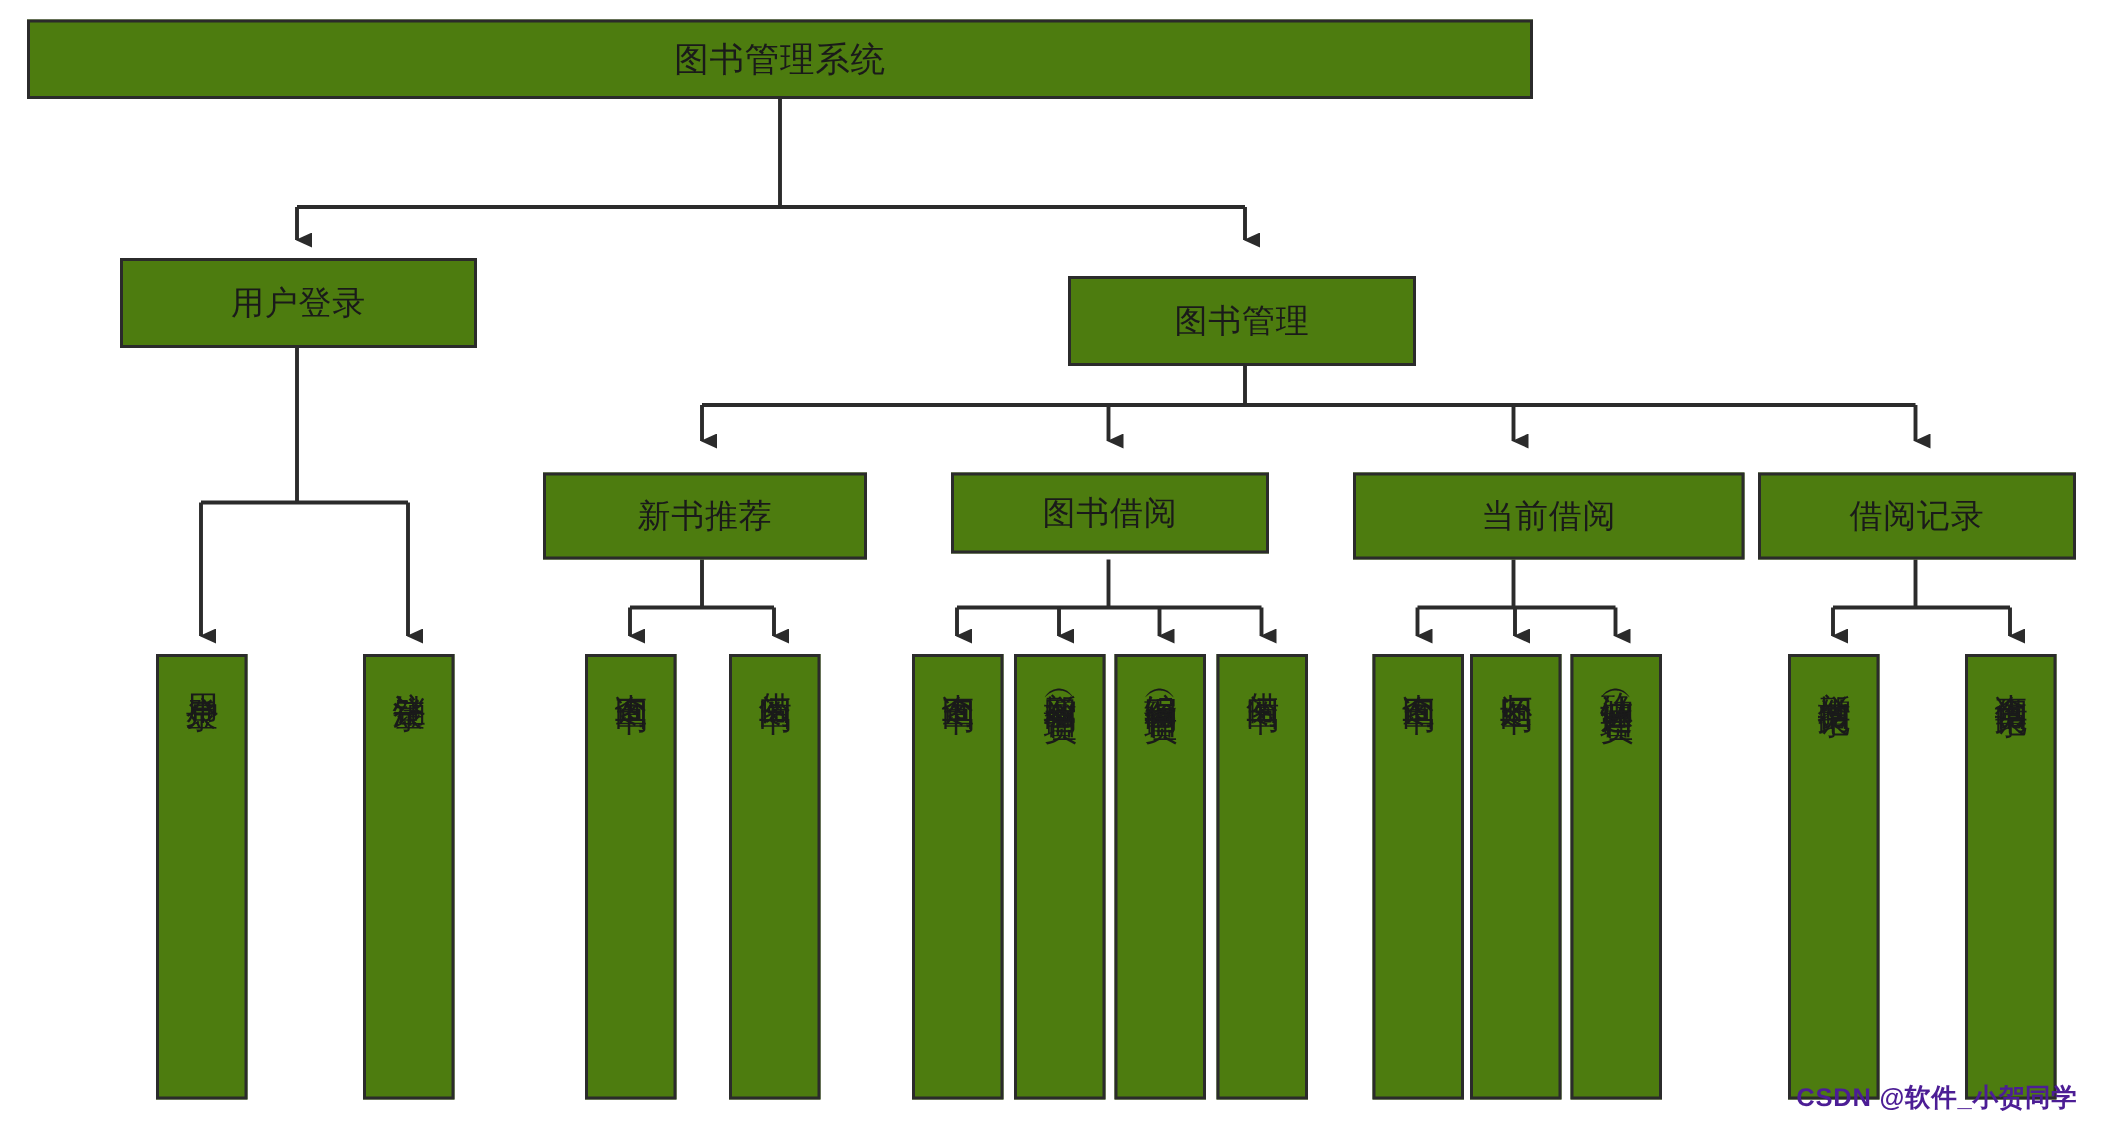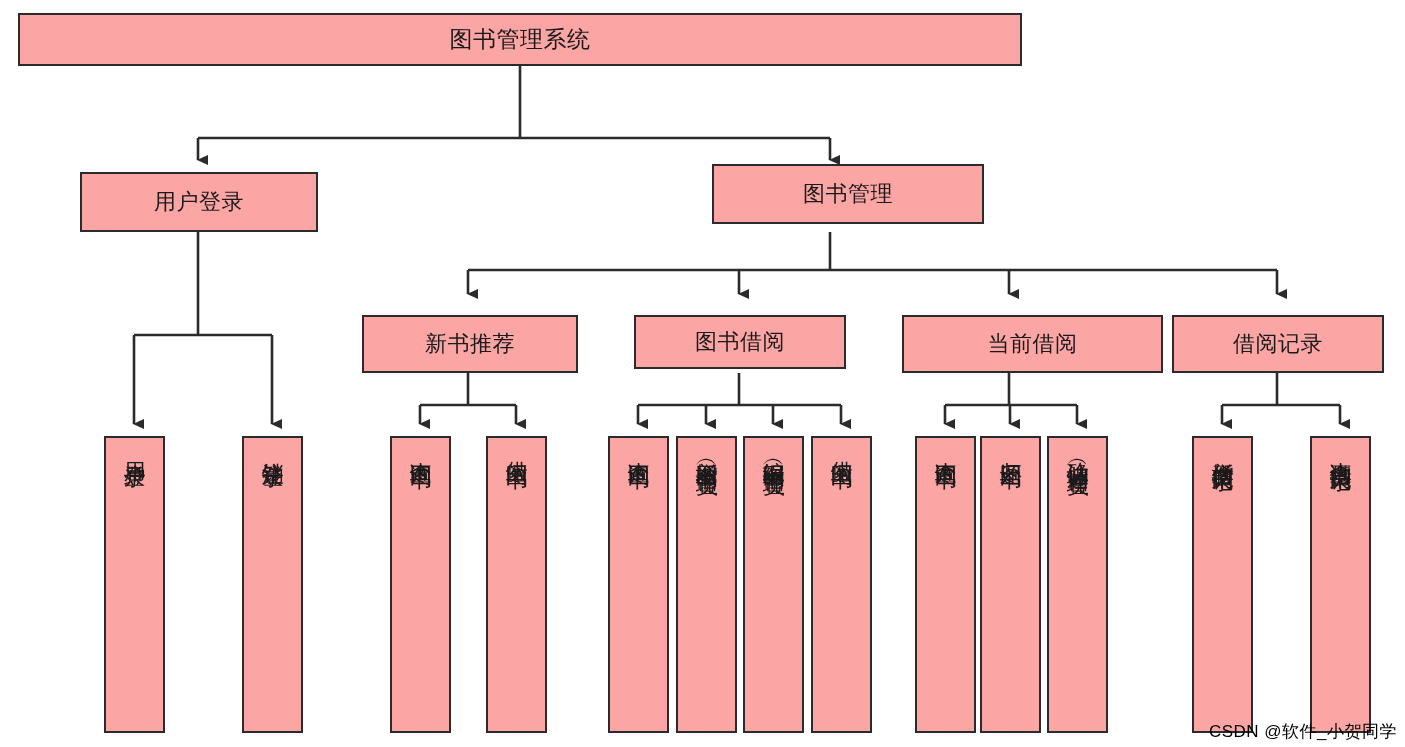--- a/index.html
+++ b/index.html
@@ -22,21 +22,21 @@
     position: absolute;
     left: 0;
     top: 0;
     width: 1405px;
     height: 747px;
     pointer-events: none;
   }
   .node {
     position: absolute;
     box-sizing: border-box;
-    background: #fca5a5;
+    background: #4d7c0f;
     border: 2px solid #2b2b2b;
     display: flex;
     align-items: center;
     justify-content: center;
     color: #1a1a1a;
   }
   .node .label {
     display: block;
     text-align: center;
     line-height: 1.18;
@@ -56,27 +56,28 @@
     text-orientation: upright;
     font-size: 22px;
     line-height: 1.12;
     letter-spacing: 2px;
     white-space: nowrap;
   }
   .node.root .label { font-size: 23px; }
 
   #watermark {
     position: absolute;
-    right: 8px;
+    right: 20px;
     bottom: 4px;
     font-size: 17px;
-    color: #000000;
+    color: #4c1d95;
     letter-spacing: 0.5px;
     white-space: nowrap;
     user-select: none;
+    font-weight: bold;
   }
 </style>
 </head>
 <body>
 
 <div id="diagram-root">
 
   <svg id="edges-layer" viewBox="0 0 1405 747" width="1405" height="747" xmlns="http://www.w3.org/2000/svg">
     <defs>
       <marker id="arrowhead" markerWidth="10" markerHeight="11" refX="5" refY="10" orient="auto" markerUnits="userSpaceOnUse">
@@ -142,21 +143,21 @@
   </svg>
 
   <div class="node horizontal root" style="left:18px; top:13px; width:1004px; height:53px;">
     <span class="label">图书管理系统</span>
   </div>
 
   <div class="node horizontal" style="left:80px; top:172px; width:238px; height:60px;">
     <span class="label">用户登录</span>
   </div>
 
-  <div class="node horizontal" style="left:712px; top:164px; width:272px; height:60px;">
+  <div class="node horizontal" style="left:712px; top:184px; width:232px; height:60px;">
     <span class="label">图书管理</span>
   </div>
 
   <div class="node horizontal" style="left:362px; top:315px; width:216px; height:58px;">
     <span class="label">新书推荐</span>
   </div>
 
   <div class="node horizontal" style="left:634px; top:315px; width:212px; height:54px;">
     <span class="label">图书借阅</span>
   </div>

